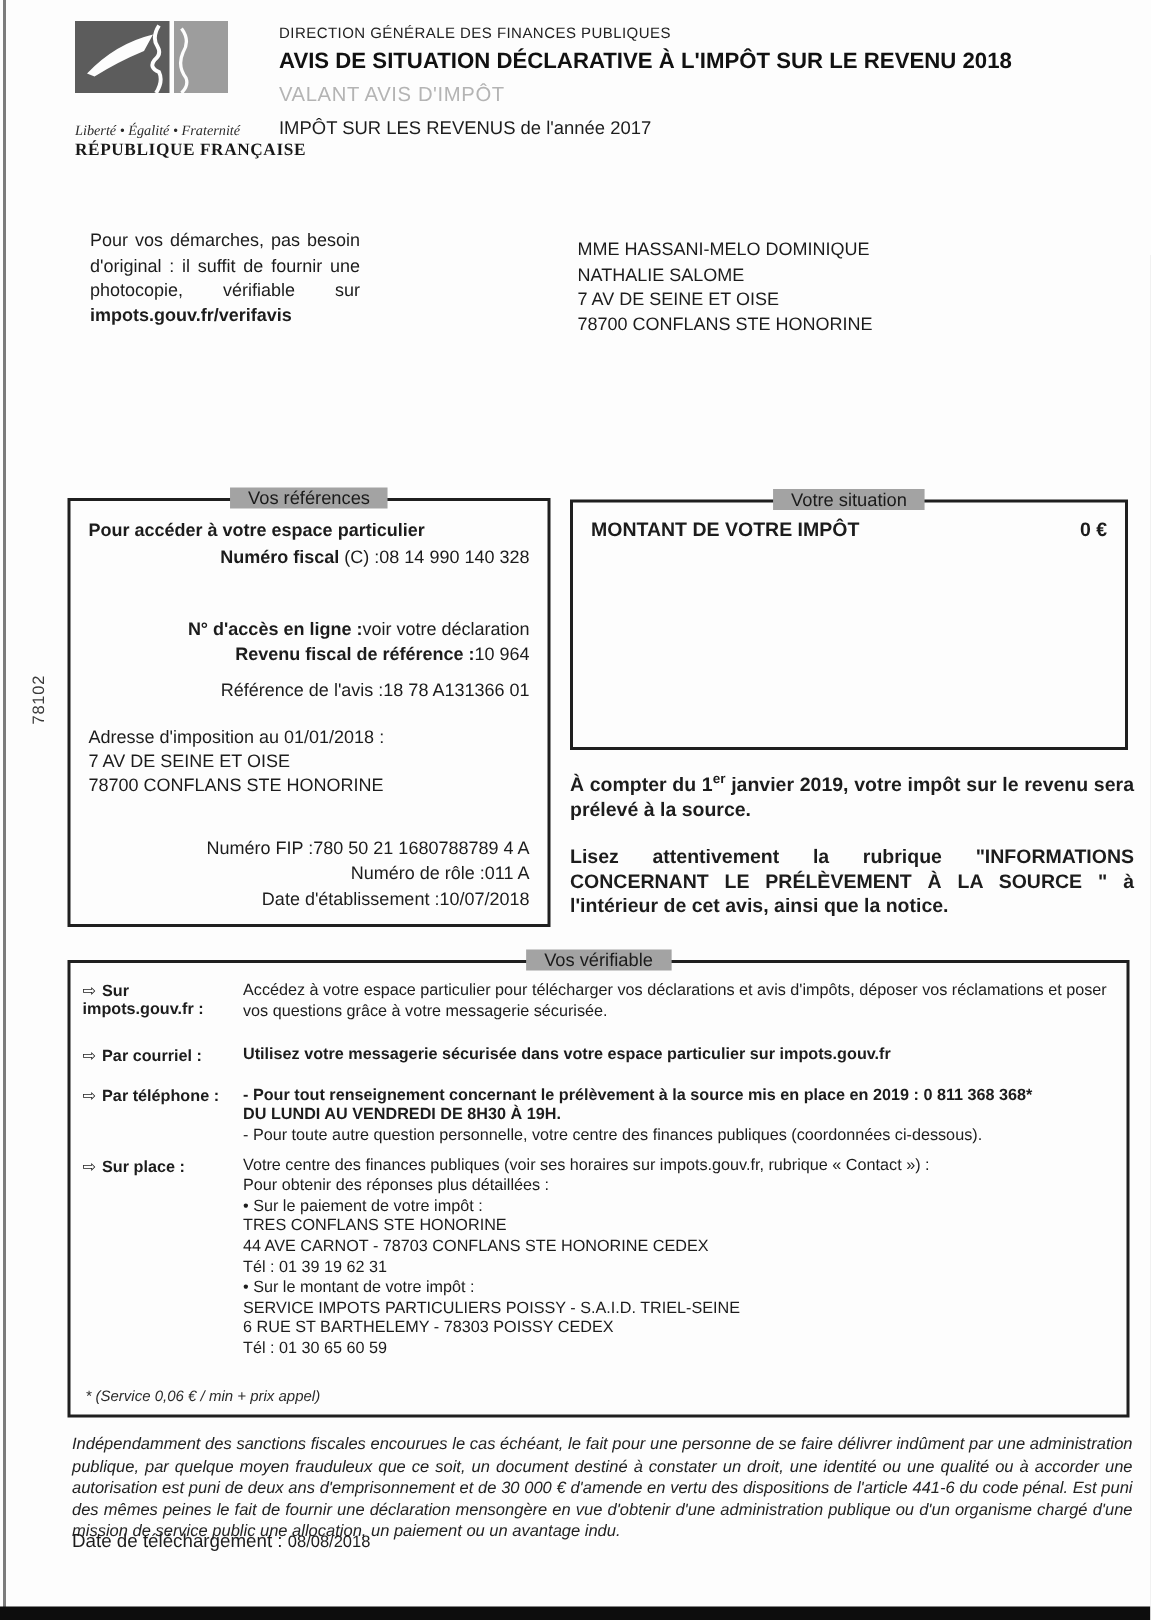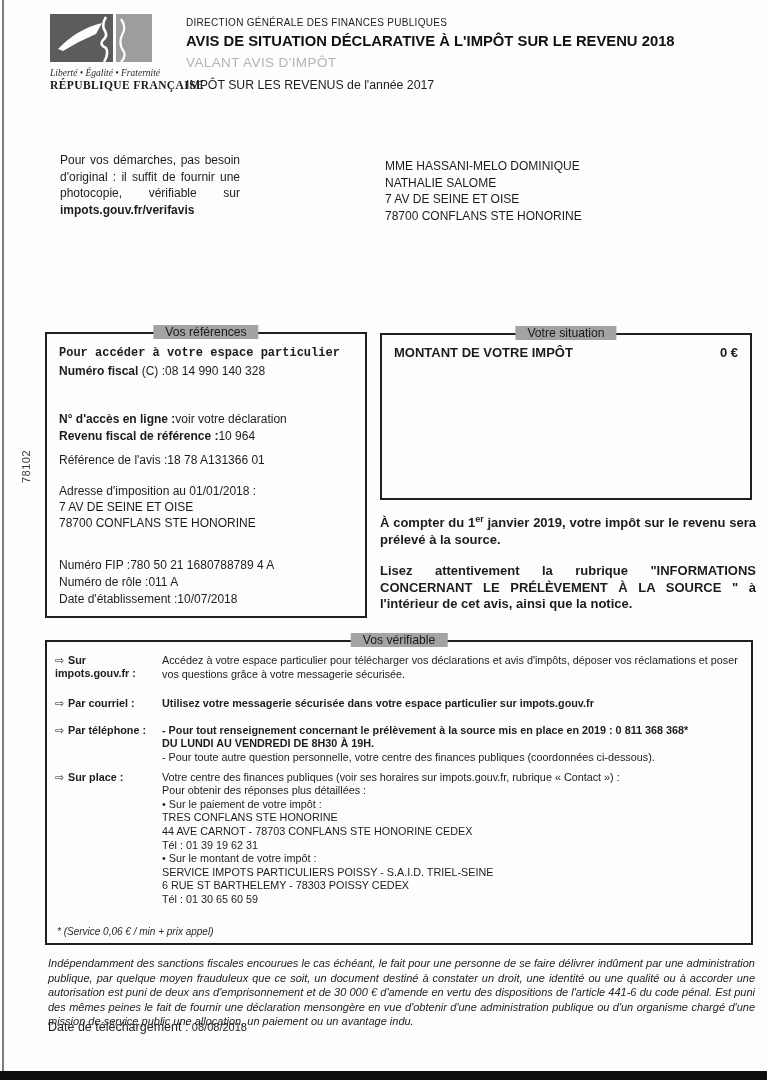--- a/index.html
+++ b/index.html
@@ -12,21 +12,21 @@
   .bottom-bar { position:absolute; left:0; bottom:0; width:100%; height:9px; background:#0d0d0d; }
 
   .form-number {
     position:absolute; left:20px; top:483px; width:60px;
     transform:rotate(-90deg); transform-origin:0 0;
     font-size:11px; color:#3a3a3a; letter-spacing:0.5px;
   }
 
   
   .logo-wrap { position:absolute; left:50px; top:14px; width:102px; text-align:center; }
-  .logo-motto { margin-top:2px; font-family:"Liberation Serif","DejaVu Serif",serif; font-style:italic; font-size:9.5px; color:#2a2a2a; white-space:nowrap; }
+  .logo-motto { margin-top:16px; font-family:"Liberation Serif","DejaVu Serif",serif; font-style:italic; font-size:9.5px; color:#2a2a2a; white-space:nowrap; }
   .logo-country { margin-top:1px; font-family:"Liberation Serif","DejaVu Serif",serif; font-weight:bold; font-size:11.5px; letter-spacing:0.4px; color:#1a1a1a; white-space:nowrap; }
 
   .hdr { position:absolute; left:186px; top:17px; width:570px; }
   .hdr-agency { font-size:10px; letter-spacing:0.3px; color:#222; }
   .hdr-title { margin-top:5px; font-size:14.8px; font-weight:bold; color:#111; }
   .hdr-sub { margin-top:6px; font-size:13.5px; color:#b4b4b4; letter-spacing:0.4px; }
   .hdr-year { margin-top:8px; font-size:12.3px; color:#1d1d1d; }
 
   .photocopy { position:absolute; left:60px; top:152px; width:180px; font-size:12px; line-height:16.5px; text-align:justify; }
   .photocopy .link { font-weight:bold; }
@@ -34,25 +34,25 @@
 
   
   .box { position:absolute; border:2px solid #1f1f1f; background:#fdfdfd; box-sizing:border-box; }
   .box-title {
     position:absolute; top:-9px; left:50%; transform:translateX(-50%);
     background:#a3a3a3; padding:0 12px; font-size:12.2px; white-space:nowrap; color:#1a1a1a;
   }
 
   .refs { left:45px; top:332px; width:322px; height:286px; font-size:12px; }
   .refs-inner { padding:12px 12px 0 12px; }
-  .kv { display:flex; justify-content:flex-start; line-height:17px; }
+  .kv { display:flex; justify-content:flex-end; line-height:17px; }
   .kv .k .b { font-weight:bold; }
   .kv .v { text-align:right; white-space:nowrap; }
   .bold { font-weight:bold; }
-  .ref-heading { font-weight:bold; line-height:15px;font-family:Liberation Mono, monospace; }
+  .ref-heading { font-weight:bold; line-height:15px; }
 
   .situation { left:380px; top:333px; width:372px; height:167px; }
   .situation-row { display:flex; justify-content:space-between; padding:10px 12px 0 12px; font-weight:bold; font-size:13px; }
 
   .alerts { position:absolute; left:380px; top:511px; width:376px; font-weight:bold; font-size:13px; line-height:16.5px; text-align:justify; }
   .alerts p { margin:0 0 15px 0; }
   .alerts sup { font-size:9px; }
 
   .demarches { left:45px; top:640px; width:708px; height:305px; font-size:10.8px; }
   .dm-inner { padding:12px 10px 0 8px; }

